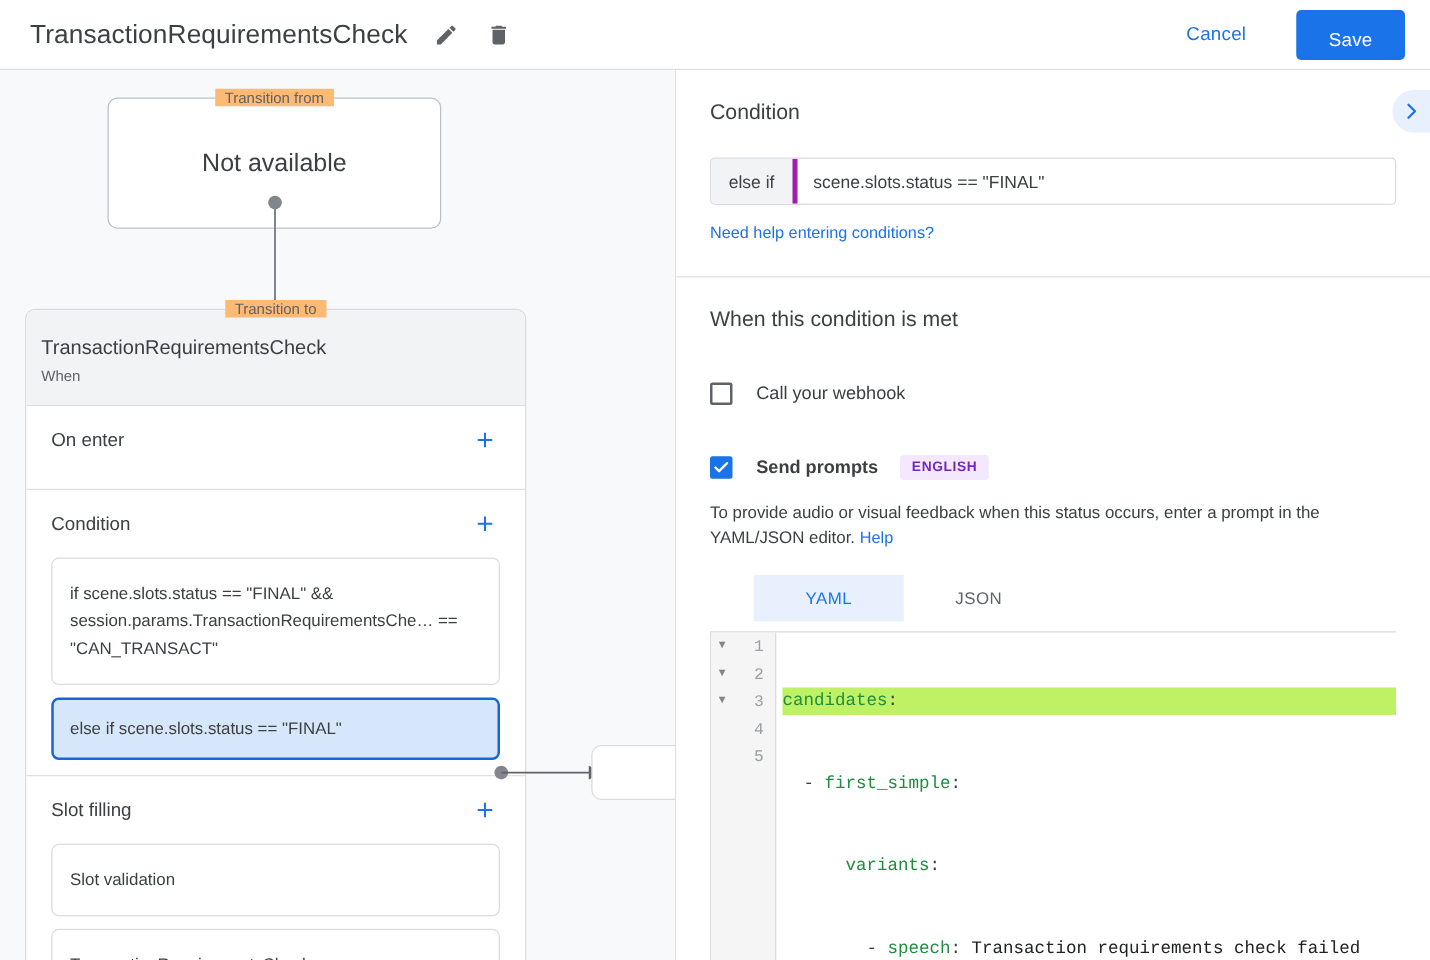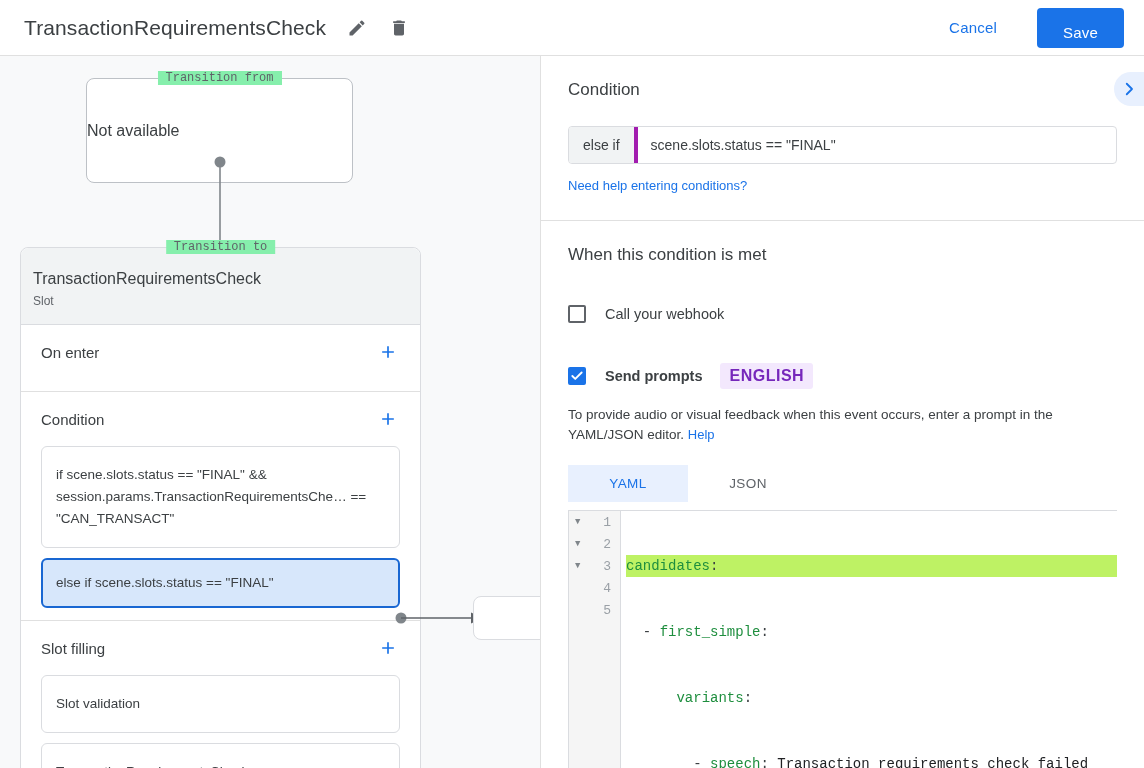--- a/index.html
+++ b/index.html
@@ -63,26 +63,26 @@
   }
 
   
   .node-from {
     position: absolute; left: 86px; top: 22px; width: 267px; height: 105px;
     border: 1px solid #bdc1c6; border-radius: 8px;
     background: #ffffff;
   }
   .node-legend {
     position: absolute; top: -8px; left: 50%; transform: translateX(-50%);
-    background: #86efac; padding: 0 8px;
-    font-size: 12px; color: #5f6368; white-space: nowrap; font-family: Liberation Mono, monospace;
+    background: #fdba74; padding: 0 8px;
+    font-size: 12px; color: #5f6368; white-space: nowrap;
   }
   .node-from-text {
     position: absolute; left: 0; right: 0; top: 50%; transform: translateY(-50%);
-    text-align: left; font-size: 16px; color: #3c4043;
+    text-align: center; font-size: 20px; color: #3c4043;
   }
 
   .edge-vert { position: absolute; left: 206px; top: 100px; width: 28px; height: 100px; }
 
   .node-card {
     position: absolute; left: 20px; top: 191px; width: 401px;
     border: 1px solid #dadce0; border-radius: 8px 8px 0 0;
     background: #ffffff;
   }
   .node-card-head {
@@ -166,29 +166,29 @@
     background: #fff; cursor: pointer; flex: none;
   }
   .cbox.on {
     background: #1a73e8; border-color: #1a73e8;
     display: flex; align-items: center; justify-content: center;
   }
   .check-label { margin-left: 19px; font-size: 14.5px; color: #3c4043; }
   .check-label.bold { font-weight: 700; }
   .lang-badge {
     margin-left: 18px; background: #f3e8fd; color: #7627bb;
-    font-size: 16px; font-weight: 700; letter-spacing: .5px;
+    font-size: 11px; font-weight: 700; letter-spacing: .5px;
     padding: 4px 9px; border-radius: 3px;
   }
   .helper {
     font-size: 13.5px; color: #3c4043; line-height: 20px;
     margin: -6px 0 20px; max-width: 552px;
   }
 
-  .tabs { display: flex; align-items: center; }
+  .tabs { display: flex; align-items: center; margin-left: 35px; }
   .tab {
     font-size: 13.5px; font-weight: 500; letter-spacing: .4px;
     padding: 11px 0; width: 120px; text-align: center; cursor: pointer;
     color: #5f6368; background: transparent; border: none;
     font-family: "Liberation Sans", sans-serif;
   }
   .tab.active { color: #1a73e8; background: #e8f0fe; }
 
   .editor {
     margin-top: 8px; border: 1px solid #dadce0; border-right: none;
@@ -257,21 +257,21 @@
       <svg class="edge-vert" viewBox="0 0 28 100">
         <circle cx="14" cy="6" r="5.5" fill="#80868b"></circle>
         <line x1="14" y1="6" x2="14" y2="88" stroke="#80868b" stroke-width="1.6"></line>
         <path d="M14 98 L8.5 86 L19.5 86 Z" fill="#80868b"></path>
       </svg>
 
       <div class="node-card">
         <div class="node-card-head">
           <span class="node-legend">Transition to</span>
           <div class="node-card-title">TransactionRequirementsCheck</div>
-          <div class="node-card-sub">Slot</div>
+          <div class="node-card-sub">When</div>
         </div>
 
         <div class="section">
           <div class="section-head">
             <span class="section-title">On enter</span>
             <span class="plus-btn">
               <svg width="20" height="20" viewBox="0 0 24 24" fill="#1a73e8" aria-hidden="true">
                   <path d="M19 13h-6v6h-2v-6H5v-2h6V5h2v6h6v2z"></path>
                 </svg>
             </span>
@@ -346,21 +346,21 @@
           <span class="cbox on">
             <svg width="14" height="14" viewBox="0 0 24 24" fill="none" stroke="#ffffff" stroke-width="3.2" stroke-linecap="round" stroke-linejoin="round" aria-hidden="true">
               <polyline points="20 6 9 17 4 12"></polyline>
             </svg>
           </span>
           <span class="check-label bold">Send prompts</span>
           <span class="lang-badge">ENGLISH</span>
         </div>
 
         <p class="helper">
-          <span>To provide audio or visual feedback when this event occurs, enter a prompt in the YAML/JSON editor.</span>
+          <span>To provide audio or visual feedback when this status occurs, enter a prompt in the YAML/JSON editor.</span>
           <a class="link">Help</a>
         </p>
 
         <div class="tabs">
           <button class="tab active">YAML</button>
           <button class="tab">JSON</button>
         </div>
 
         <div class="editor">
           <div class="gutter">

